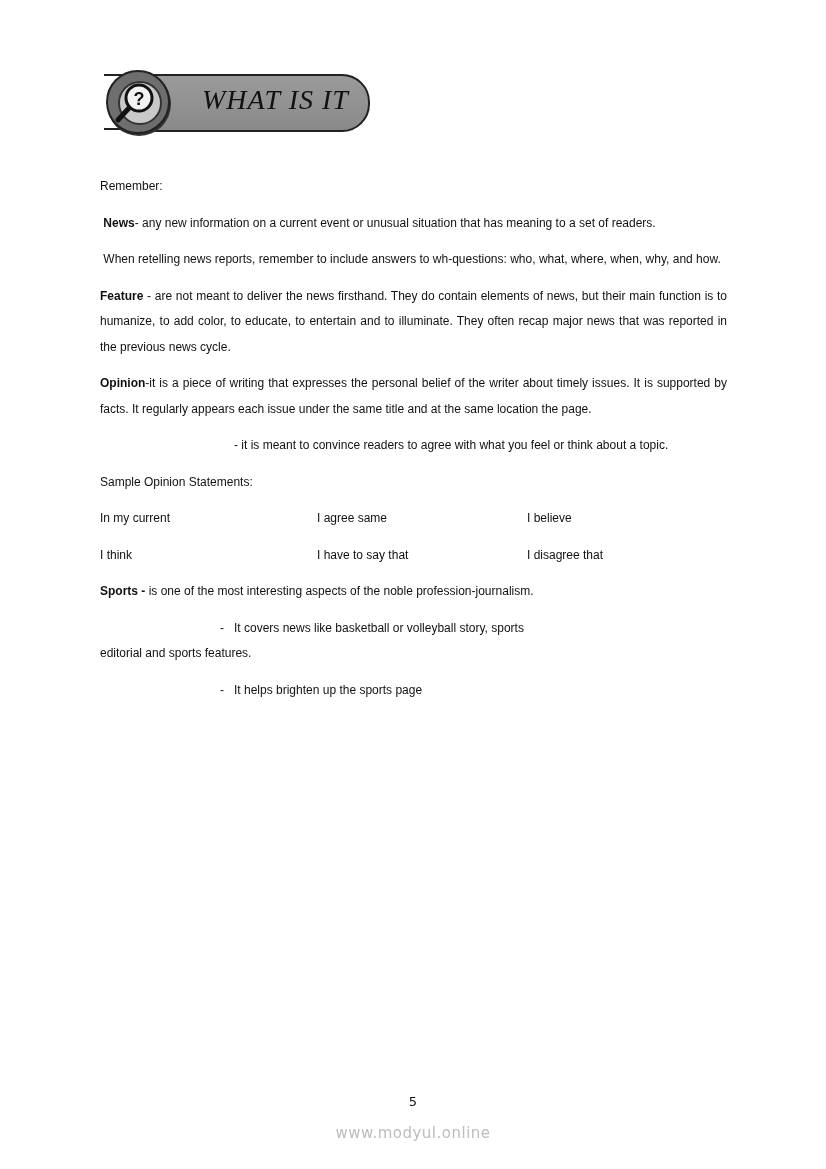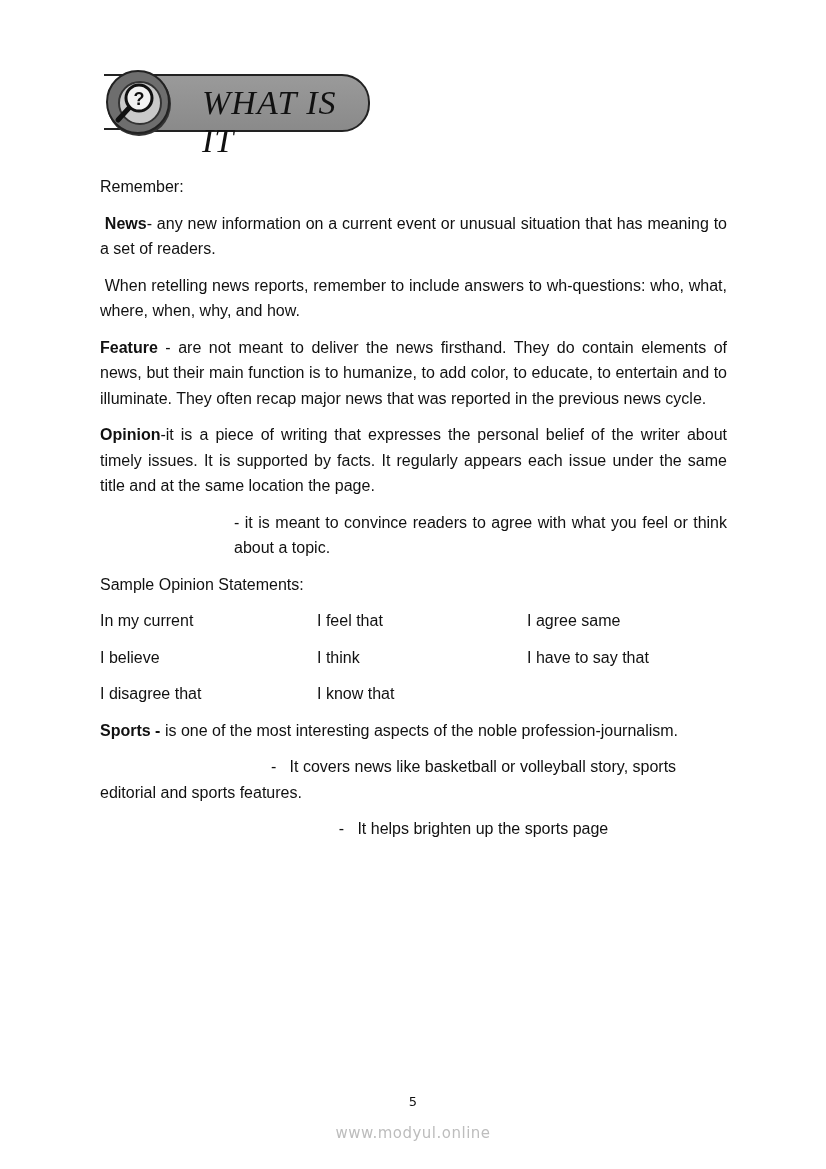--- a/index.html
+++ b/index.html
@@ -9,28 +9,28 @@
   .badge .pill { position: absolute; left: 40px; top: 4px; width: 226px; height: 54px;
     background: linear-gradient(#9a9a9a, #8a8a8a); border: 2px solid #222; border-radius: 0 28px 28px 0; }
   .badge .line-top { position: absolute; left: 4px; top: 4px; width: 60px; height: 2px; background: #222; }
   .badge .line-bot { position: absolute; left: 4px; top: 58px; width: 60px; height: 2px; background: #222; }
   .badge .circle { position: absolute; left: 6px; top: 0px; width: 60px; height: 60px; border-radius: 50%;
     background: #6e6e6e; border: 2px solid #222; box-shadow: 1px 2px 0 #333; }
   .badge .circle-inner { position: absolute; left: 10px; top: 9px; width: 40px; height: 40px; border-radius: 50%;
     background: #c9c9c9; border: 2px solid #333; }
   .badge svg { position: absolute; left: 12px; top: 6px; }
   .badge .title { position: absolute; left: 102px; top: 14px; font-family: "Liberation Serif", serif;
-    font-style: italic; font-size: 34px; color: #111; letter-spacing: 1px; }
-  .content { position: absolute; left: 100px; top: 174px; width: 627px; font-size: 16px; line-height: 25.5px; }
+    font-style: italic; font-size: 28px; color: #111; letter-spacing: 1px; }
+  .content { position: absolute; left: 100px; top: 174px; width: 627px; font-size: 12px; line-height: 25.5px; }
   .content p { margin: 0 0 11px 0; text-align: justify; }
   .b { font-weight: bold; }
   .indent { padding-left: 134px; }
   .grid { display: grid; grid-template-columns: 217px 210px 200px; }
   .grid div { margin-bottom: 11px; }
-  .dashline { padding-left: 120px; text-align: center; }
+  .dashline { padding-left: 120px; }
   .page-num { position: absolute; left: 0; width: 826px; top: 1094px; text-align: center; font-size: 13px; font-family: "DejaVu Sans", sans-serif; }
   .watermark { position: absolute; left: 0; width: 826px; top: 1124px; text-align: center; font-size: 15px; color: #bdbdbd; font-family: "DejaVu Sans", sans-serif; letter-spacing: 0.5px;}
 </style>
 </head>
 <body>
 
 <div class="badge">
   <div class="line-top"></div>
   <div class="line-bot"></div>
   <div class="pill"></div>
@@ -48,27 +48,25 @@
 <div class="content">
   <p>Remember:</p>
   <p>&nbsp;<span class="b">News</span><span>- any new information on a current event or unusual situation that has meaning to a set of readers.</span></p>
   <p>&nbsp;<span>When retelling news reports, remember to include answers to wh-questions: who, what, where, when, why, and how.</span></p>
   <p><span class="b">Feature</span><span> - are not meant to deliver the news firsthand. They do contain elements of news, but their main function is to humanize, to add color, to educate, to entertain and to illuminate. They often recap major news that was reported in the previous news cycle.</span></p>
   <p><span class="b">Opinion</span><span>-it is a piece of writing that expresses the personal belief of the writer about timely issues. It is supported by facts. It regularly appears each issue under the same title and at the same location the page.</span></p>
   <p class="indent">- it is meant to convince readers to agree with what you feel or think about a topic.</p>
   <p>Sample Opinion Statements:</p>
   <div class="grid">
     <div>In my current</div>
-    <div>I feel that</div>
     <div>I agree same</div>
     <div>I believe</div>
     <div>I think</div>
     <div>I have to say that</div>
     <div>I disagree that</div>
-    <div>I know that</div>
   </div>
   <p><span class="b">Sports -</span><span> is one of the most interesting aspects of the noble profession-journalism.</span></p>
   <div style="margin-bottom:11px">
     <div class="dashline" style="white-space:pre">-   It covers news like basketball or volleyball story, sports</div>
     <div>editorial and sports features.</div>
   </div>
   <div class="dashline" style="white-space:pre">-   It helps brighten up the sports page</div>
 </div>
 
 <div class="page-num">5</div>

